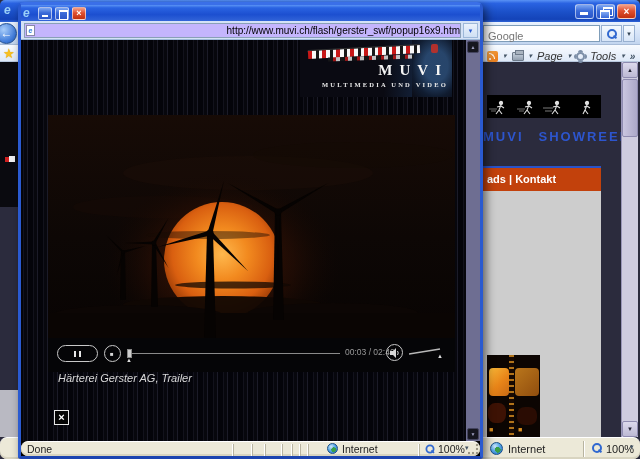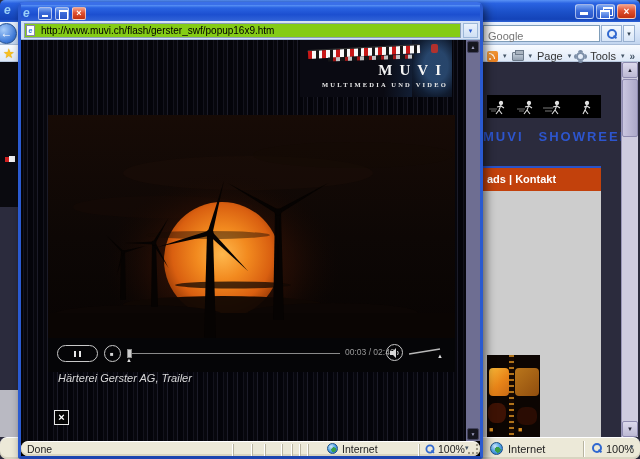--- a/index.html
+++ b/index.html
@@ -41,21 +41,21 @@
   .mag::after { content:""; position:absolute; left:6px; top:7px; width:4px; height:2px;
     background:#3068d0; transform:rotate(45deg); }
   .search-drop { left:623px; top:25px; width:12px; height:17px;
     background:linear-gradient(180deg,#f6fafe,#d8e6f8); border:1px solid #98b0d0;
     font-size:7px; color:#345; text-align:center; line-height:16px; }
 
   .bg-cmdbar { left:0; top:45px; width:640px; height:17px;
     background:linear-gradient(180deg,#f8fbff,#dfe9f7); border-bottom:1px solid #b8c8de; }
   .fav-star { left:3px; top:46px; font-size:13px; color:#f8c020; text-shadow:0 0 1px #c89000; }
   .cmd-right { left:487px; top:46px; width:150px; height:20px; display:flex; align-items:center; gap:5px;
-    font-size:11px; color:#333; }
+    font-size:11px; color:#333;font-style:italic; }
   .rss-ico { width:11px; height:11px; border-radius:2px; background:linear-gradient(135deg,#f8a848,#e87818); position:relative; }
   .rss-ico::before { content:""; position:absolute; left:2px; top:2px; width:5px; height:5px;
     border:1.5px solid #fff; border-left:0; border-bottom:0; border-radius:0 7px 0 0; }
   .rss-ico::after { content:""; position:absolute; left:2px; bottom:2px; width:2px; height:2px; border-radius:50%; background:#fff; }
   .print-ico { width:12px; height:9px; background:linear-gradient(180deg,#c8d2de,#93a0b0); border:1px solid #6d7a8a;
     border-radius:1px; position:relative; }
   .print-ico::before { content:""; position:absolute; left:2px; top:-3px; width:7px; height:3px; background:#aab4c0; border:1px solid #6d7a8a; }
   .gear-ico { width:9px; height:9px; border:2px solid #7d8fa8; border-radius:50%;
     box-shadow:0 -4px 0 -2px #7d8fa8, 0 4px 0 -2px #7d8fa8, -4px 0 0 -2px #7d8fa8, 4px 0 0 -2px #7d8fa8; }
   .tiny-drop { font-size:7px; color:#456; }
@@ -115,22 +115,22 @@
     display:flex; align-items:center; padding:0 2px; gap:3px; }
   .p-title { flex:1; color:#fff; font-weight:bold; font-size:11px; white-space:nowrap; overflow:hidden; line-height:15px; }
   .p-btn { width:14px; height:13px; border:1px solid rgba(255,255,255,.6); border-radius:2px; position:relative;
     background:linear-gradient(180deg,#7fa8f2,#3a6ad8 45%,#2a55c8); color:#fff; font-size:9px; font-weight:bold;
     text-align:center; line-height:11px; flex:0 0 auto; }
   .p-btn.close { background:linear-gradient(180deg,#f4a088,#e05030 45%,#c03010); }
   .p-btn.min::after { content:""; position:absolute; left:3px; bottom:2px; width:6px; height:2px; background:#fff; }
   .p-btn.max::after { content:""; position:absolute; left:3px; top:2px; width:7px; height:7px; border:1px solid #fff; border-top-width:2px; }
   .ie-ico { width:12px; height:12px; color:#9ad0f8; font-weight:bold; font-style:italic; font-size:12px; line-height:12px; flex:0 0 auto; }
   .p-addrbar { left:0; top:16px; width:459px; height:19px; background:#d4e2f6; border-bottom:1px solid #9db8d8; }
-  .addr-field { left:3px; top:2px; width:437px; height:15px; background:#84cc16; border:1px solid #8aa0b8;
-    font-size:10px; color:#000; line-height:13px; padding-left:16px; white-space:nowrap; overflow:hidden; }
+  .addr-field { left:3px; top:2px; width:437px; height:15px; background:#c4b5fd; border:1px solid #8aa0b8;
+    font-size:10px; color:#000; line-height:13px; padding-left:16px; white-space:nowrap; overflow:hidden;text-align:right; }
   .page-ico { left:5px; top:4px; width:9px; height:11px; background:#fff; border:1px solid #88a;
     font-size:7px; color:#2f7fe0; font-style:italic; font-weight:bold; line-height:9px; text-align:center; }
   .addr-drop { left:442px; top:2px; width:15px; height:15px; background:linear-gradient(180deg,#eaf2fc,#cfe0f4);
     border:1px solid #9db8d8; color:#2a5ad0; font-size:7px; text-align:center; line-height:14px; }
 
   .p-content { left:0; top:35px; width:459px; height:401px; overflow:hidden;
     background:repeating-linear-gradient(90deg,#04040a 0 2px,#12121c 2px 3px,#07070d 3px 6px,#1b1b28 6px 7px,#04040a 7px 10px); }
 
   
   .muvi-logo { left:279px; top:0; width:152px; height:57px;

